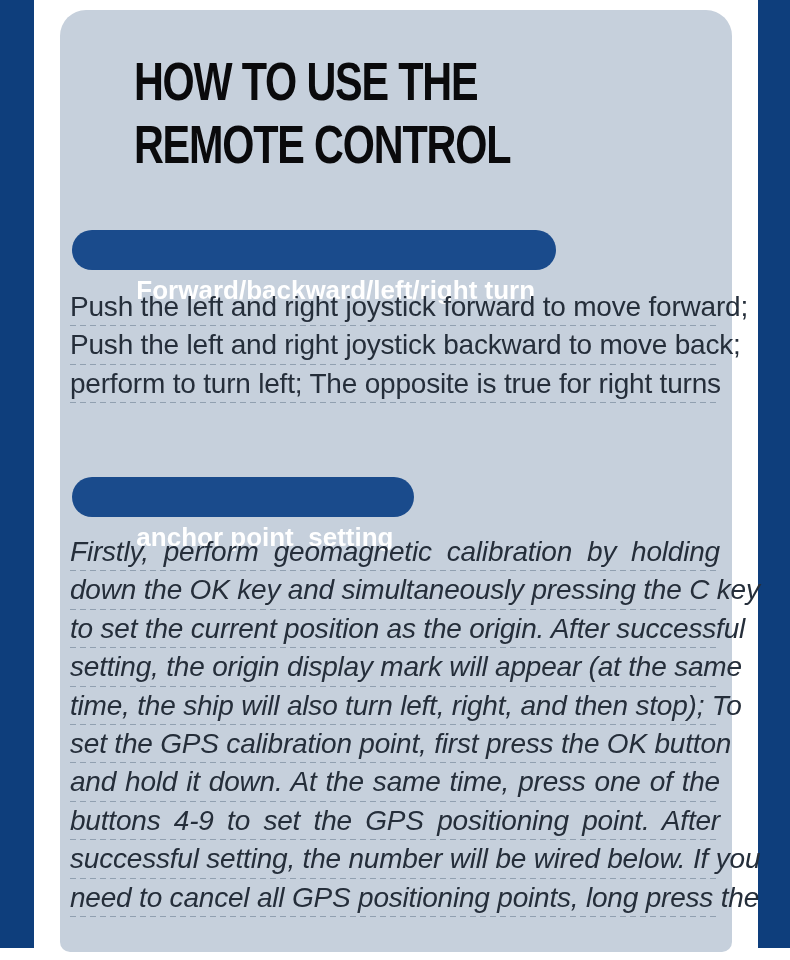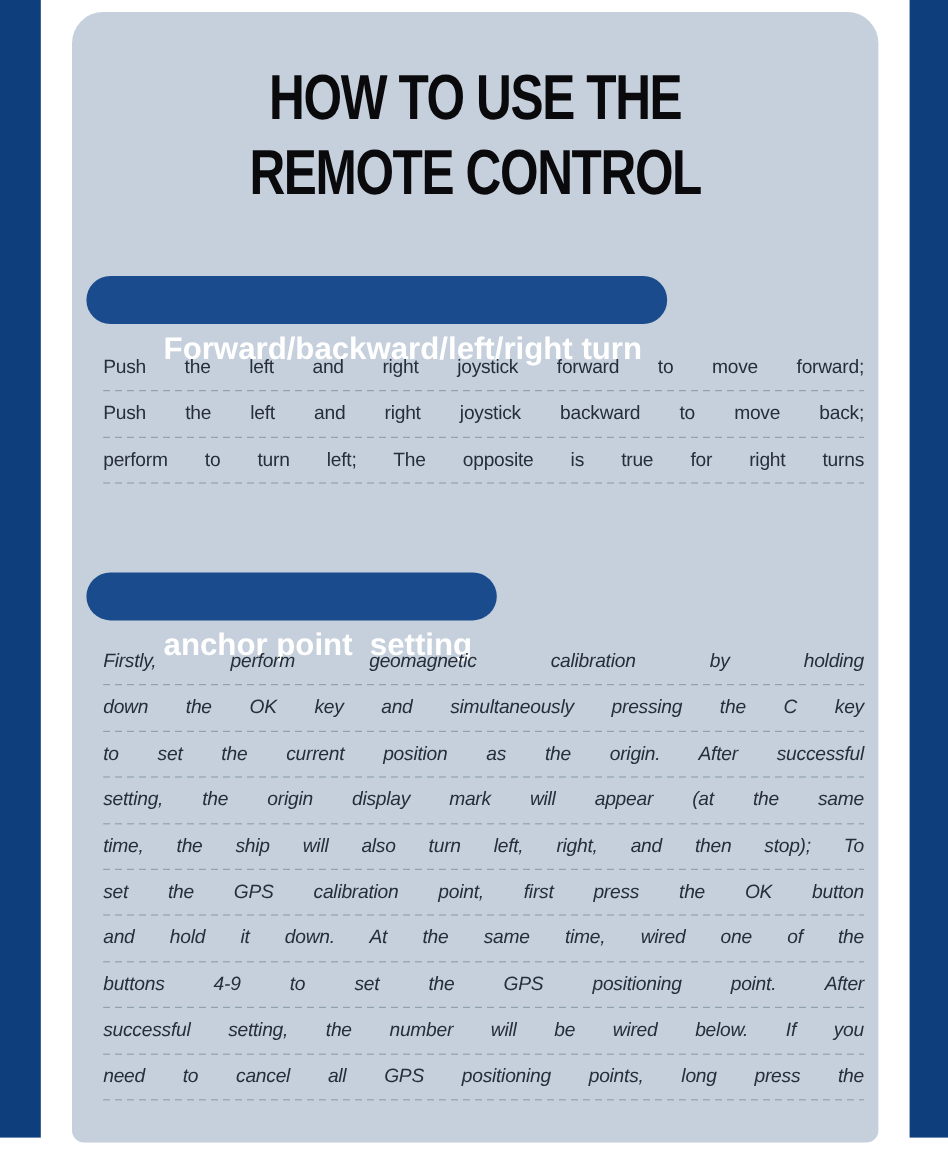--- a/index.html
+++ b/index.html
@@ -31,21 +31,21 @@
     height: 942px;
     background: var(--card, #c6d0dc);
     border-radius: 26px 26px 10px 10px;
   }
   .title {
     position: absolute;
     top: 40px;
     left: 0;
     width: 100%;
     margin: 0;
-    text-align: center;
+    text-align: left;
     color: var(--title, #0a0a0c);
   }
   .title-line {
     display: block;
     font-size: 53px;
     line-height: 63px;
     font-weight: bold;
     letter-spacing: -1.5px;
     transform: scaleX(0.78);
     transform-origin: 50% 50%;
@@ -70,29 +70,28 @@
   .lines {
     position: absolute;
     left: 10px;
     width: 650px;
   }
   .lines.l1 { top: 278px; }
   .lines.l2 { top: 523px; font-style: italic; }
   .line {
     height: 38.4px;
     line-height: 38.4px;
-    font-size: 16px;
+    font-size: 28px;
     letter-spacing: -0.2px;
     color: var(--text, #252e3a);
     text-align: justify;
     text-align-last: justify;
     white-space: nowrap;
     overflow: visible;
     background: repeating-linear-gradient(90deg, var(--dash, #91a0b0) 0 6px, transparent 6px 10px) left bottom / 100% 1px no-repeat;
-    margin-left: 16px;
   }
   .line.plain { text-align-last: left; }
   .line.nodash { background: none; }
 </style>
 </head>
 <body>
 
 <div class="page">
   <div class="frame-bar left"></div>
   <div class="frame-bar right"></div>
@@ -115,19 +114,19 @@
     <div class="pill p2">
       <span>anchor point  setting</span>
     </div>
     <div class="lines l2">
         <div class="line">Firstly, perform geomagnetic calibration by holding</div>
         <div class="line">down the OK key and simultaneously pressing the C key</div>
         <div class="line">to set the current position as the origin. After successful</div>
         <div class="line">setting, the origin display mark will appear (at the same</div>
         <div class="line">time, the ship will also turn left, right, and then stop); To</div>
         <div class="line">set the GPS calibration point, first press the OK button</div>
-        <div class="line">and hold it down. At the same time, wired one of the</div>
+        <div class="line">and hold it down. At the same time, press one of the</div>
         <div class="line">buttons 4-9 to set the GPS positioning point. After</div>
         <div class="line">successful setting, the number will be wired below. If you</div>
         <div class="line">need to cancel all GPS positioning points, long press the</div>
       </div>
   </div>
 </div>
 
 </body></html>

